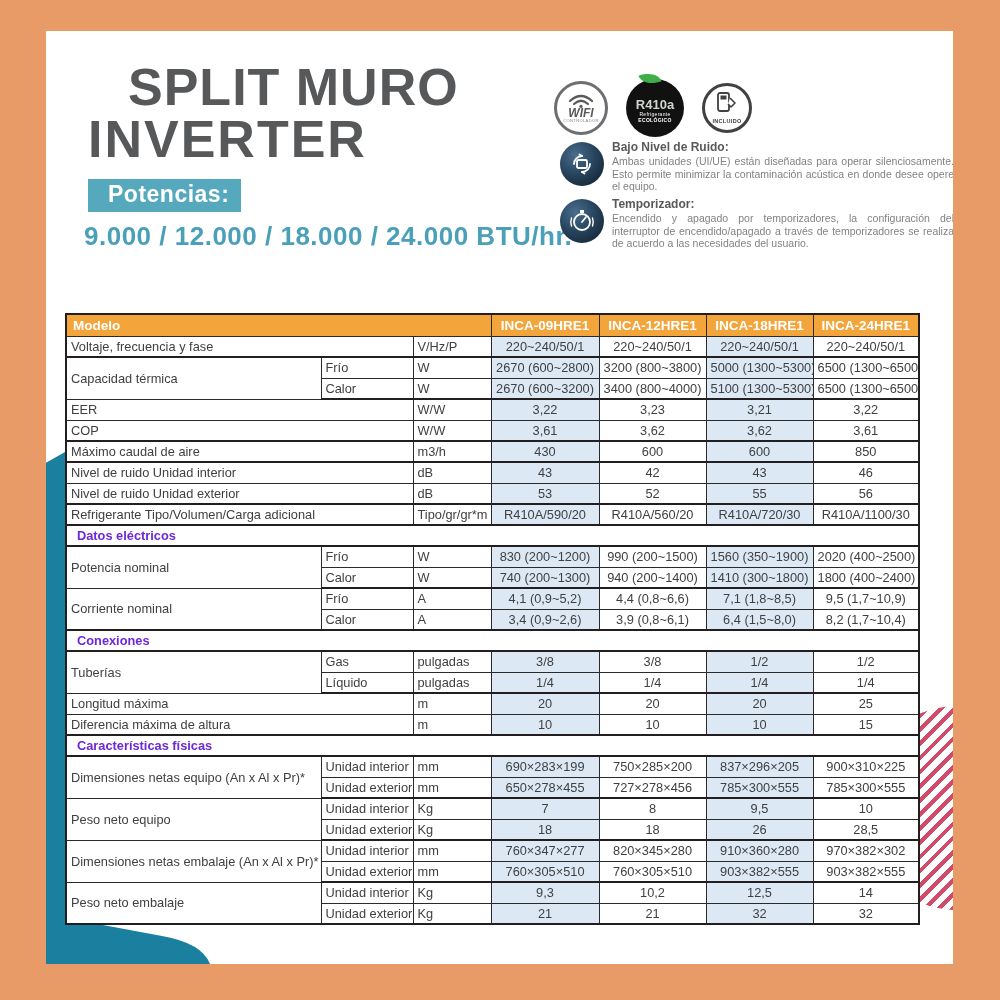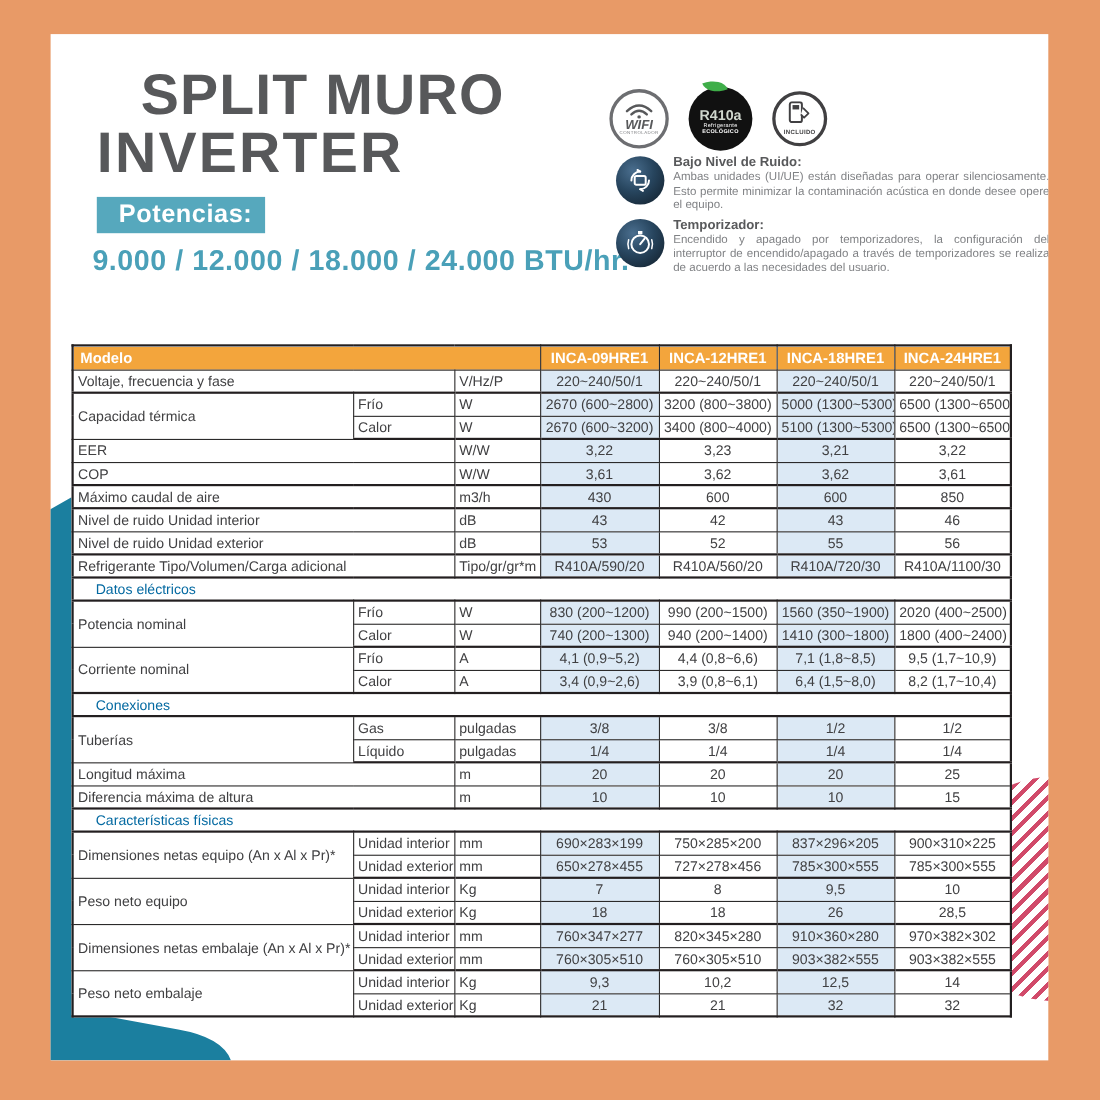--- a/index.html
+++ b/index.html
@@ -46,21 +46,21 @@
   table.spec { border-collapse:collapse; table-layout:fixed; width:855px; background:#ffffff; border:2px solid #231f20; }
   table.spec td { border:1px solid #2b2a2a; font-size:12.8px; color:#404042; height:21px; padding:0 4px; overflow:hidden; white-space:nowrap; }
   tr.model-header td { background:#f3a53c; color:#ffffff; font-weight:700; height:22px; }
   tr.model-header td.mlabel { text-align:left; padding-left:6px; font-size:13.5px; }
   tr.model-header td.mname { text-align:center; font-size:13.5px; }
   td.lbl { text-align:left; padding-left:6px; }
   td.sub { text-align:left; padding-left:6px; }
   td.unit { text-align:left; padding-left:5px; font-size:12.3px; }
   td.val { text-align:center; }
   td.val.shade { background:#dce9f5; }
-  tr.section td { font-weight:400; color:#0369a1; border-top:2px solid #231f20; border-bottom:2px solid #231f20; text-align:left; padding-left:20px; }
+  tr.section td { font-weight:700; color:#6d28d9; border-top:2px solid #231f20; border-bottom:2px solid #231f20; text-align:left; padding-left:10px; }
   tr.group-end td { border-bottom:2px solid #231f20; }
 
   
   .foot-notes { position:absolute; right:33px; top:933px; text-align:center; z-index:3; }
   .foot-notes div { font-size:13.5px; font-weight:800; color:#5e7580; line-height:16px; letter-spacing:.2px; }
 </style>
 </head>
 <body>
 
 <div class="card">

